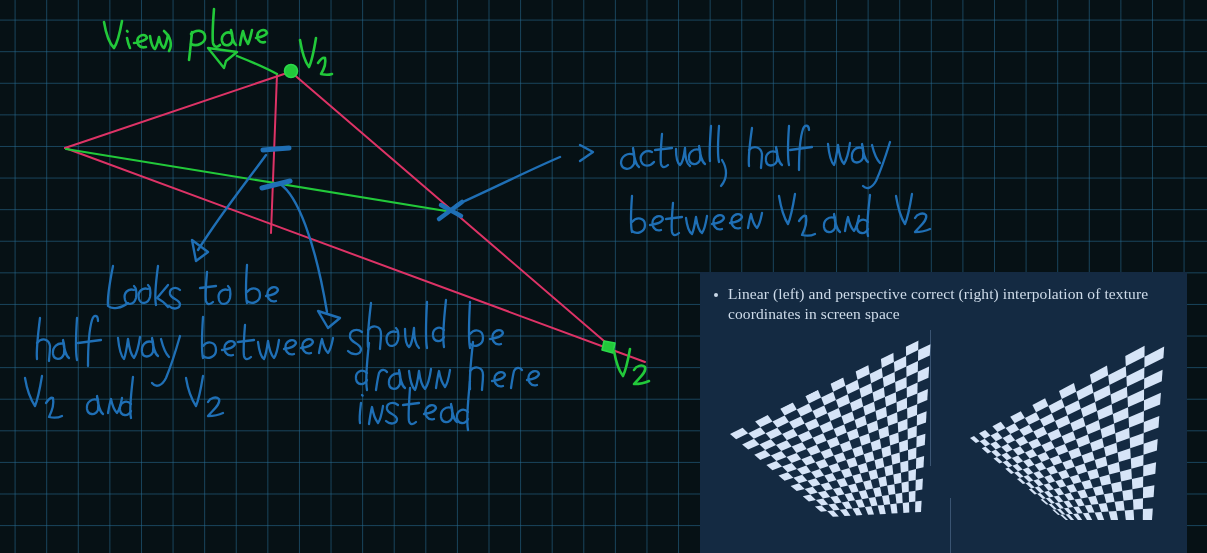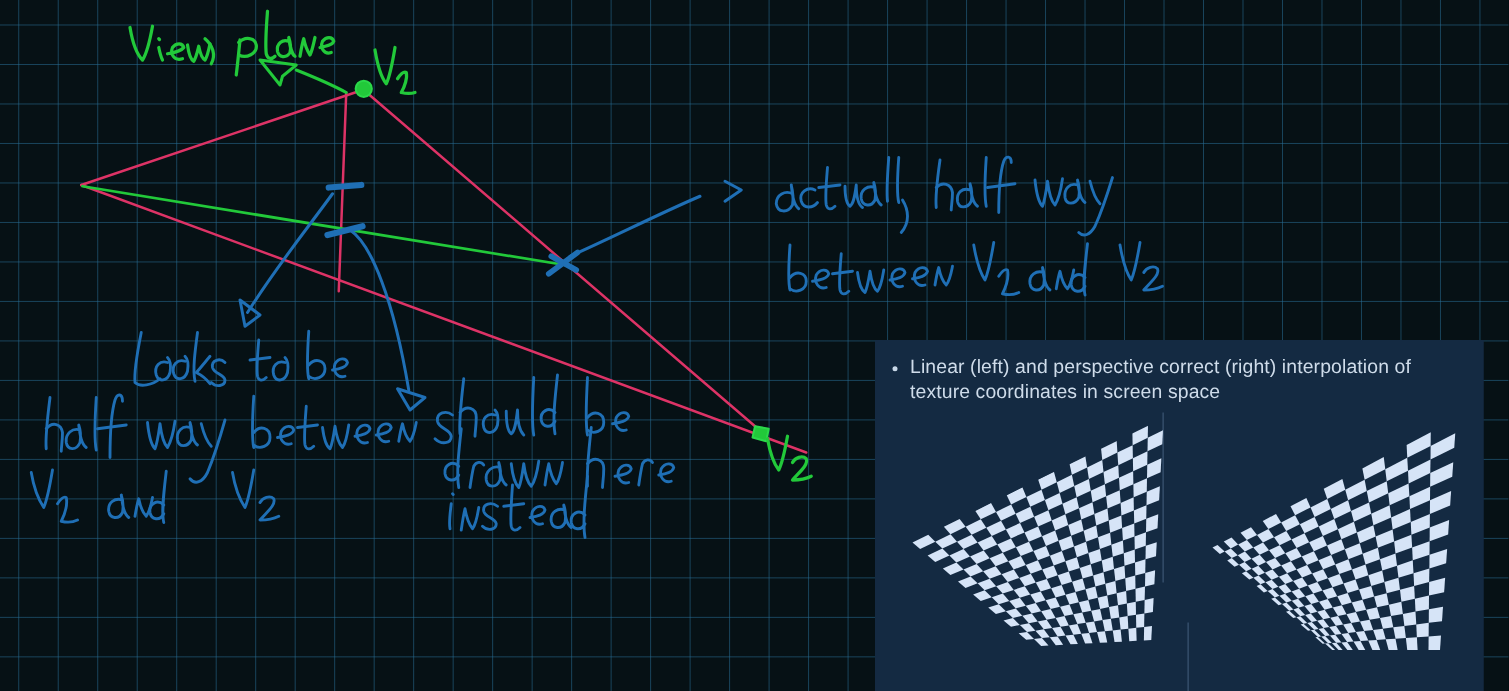--- a/index.html
+++ b/index.html
@@ -33,20 +33,21 @@
   }
   
   #slide-panel {
     position: absolute;
     left: 700px;
     top: 272px;
     width: 487px;
     height: 281px;
     background: #142a42;
     overflow: hidden;
+    font-family: Liberation Serif, serif;
   }
   #slide-bullet-row {
     display: flex;
     padding: 12px 16px 0 14px;
     gap: 10px;
   }
   .bullet-dot {
     width: 4px;
     height: 4px;
     border-radius: 50%;

